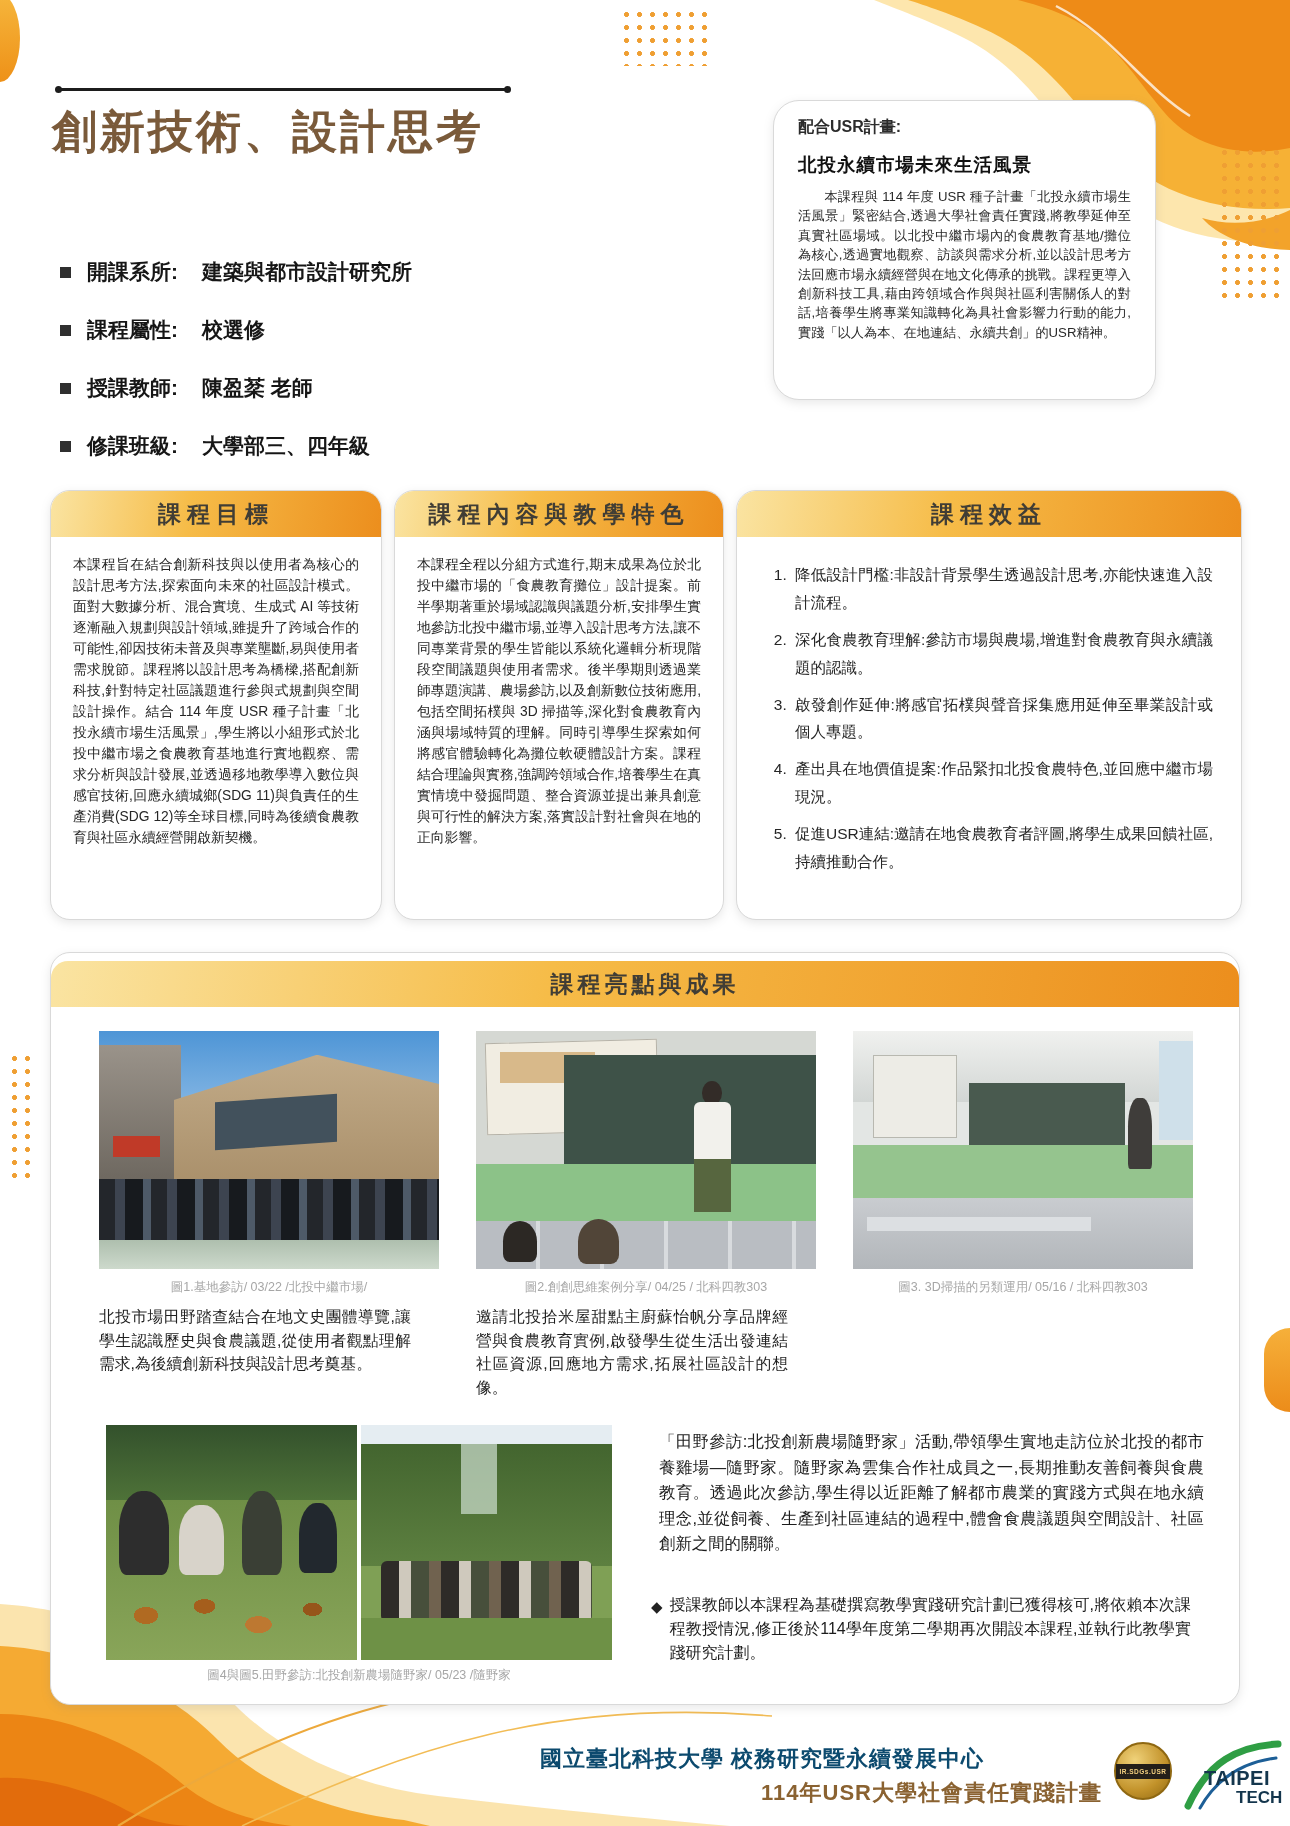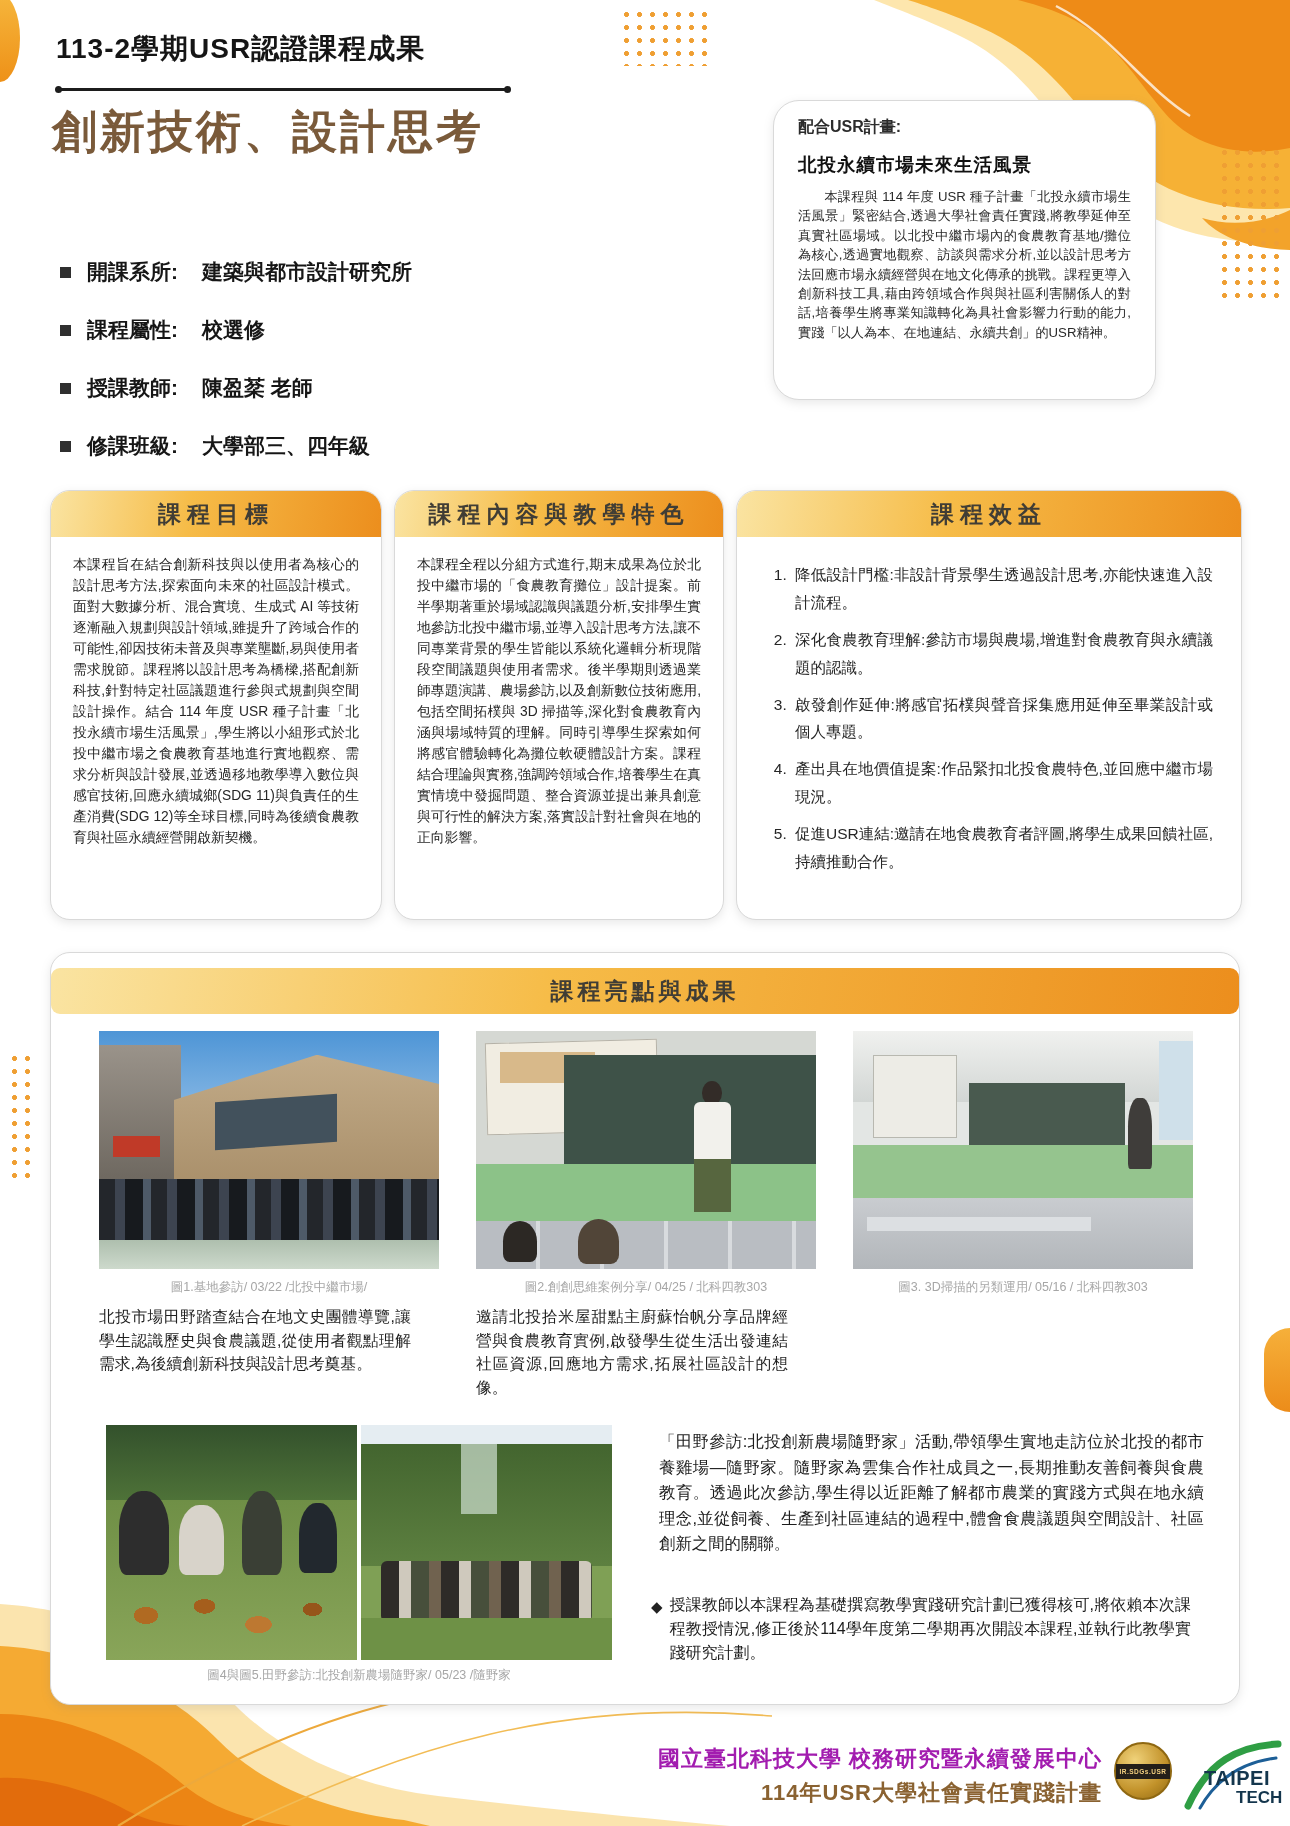--- a/index.html
+++ b/index.html
@@ -48,42 +48,42 @@
   .panel-head{height:46px;border-radius:17px 17px 0 0;
               background:linear-gradient(100deg,#fae4a2 0%,#f6bc48 42%,#ec8e1d 100%);
               display:flex;align-items:center;justify-content:center;
               font-size:23px;font-weight:700;color:#403d35;letter-spacing:6px;}
   .panel-body{padding:18px 22px;font-size:13.8px;line-height:1.52;color:#262626;text-align:justify;margin:0;}
   .p-benefit ol{margin:8px;padding:16px 20px 0 46px;font-size:15.5px;line-height:1.8;color:#262626;}
   .p-benefit li{margin-bottom:9px;padding-left:4px;text-align:justify;}
 
   
   .hl{left:50px;top:952px;width:1190px;height:753px;}
-  .hl .panel-head{position:absolute;left:0;top:15px;right:0;letter-spacing:4px;border-radius:9px;}
+  .hl .panel-head{position:absolute;left:0;top:8px;right:0;letter-spacing:4px;}
   .ph{position:absolute;overflow:hidden;background:#bbb;}
   .L{position:absolute;}
   .ph1{left:48px;top:78px;width:340px;height:238px;}
   .ph2{left:425px;top:78px;width:340px;height:238px;}
   .ph3{left:802px;top:78px;width:340px;height:238px;}
   .cap{position:absolute;top:326px;width:340px;text-align:center;font-size:12.5px;color:#a6a6a6;}
   .cap1{left:48px}.cap2{left:425px}.cap3{left:802px}
   .desc{position:absolute;top:352px;width:312px;font-size:15.8px;line-height:1.5;color:#1f1f1f;text-align:justify;margin:0;}
   .desc1{left:48px}.desc2{left:425px}.desc3{left:802px}
   .ph4{left:55px;top:472px;width:251px;height:235px;}
   .ph5{left:310px;top:472px;width:251px;height:235px;}
   .cap45{position:absolute;left:55px;top:714px;width:506px;text-align:center;font-size:12.5px;color:#a6a6a6;}
   .ft-body{position:absolute;left:600px;top:468px;width:545px;font-size:16.4px;line-height:1.56;
            color:#1c1c1c;text-align:justify;margin:8px;}
   .ft-note{position:absolute;left:600px;top:640px;width:540px;display:flex;gap:7px;}
   .ft-note .blt{font-size:15px;color:#222;line-height:1.55;padding-top:2px;flex:none;}
   .ft-note p{margin:0;font-size:16px;line-height:1.5;color:#1c1c1c;text-align:justify;}
 
   
-  .f-org{position:absolute;left:540px;top:1744px;width:562px;text-align:right;font-size:22px;font-weight:700;
-         color:#a21caf;letter-spacing:1px;z-index:2;}
+  .f-org{position:absolute;left:540px;top:1744px;width:562px;text-align:left;font-size:22px;font-weight:700;
+         color:#0c4a6e;letter-spacing:1px;z-index:2;}
   .f-prog{position:absolute;left:540px;top:1778px;width:562px;text-align:right;font-size:22px;font-weight:700;
           color:#8a6231;letter-spacing:1px;z-index:2;}
   .seal{position:absolute;left:1114px;top:1742px;width:58px;height:58px;border-radius:50%;z-index:2;
         background:radial-gradient(circle at 35% 30%,#f0d27a,#c2922a 60%,#8f6812);
         border:2px solid #8f6812;display:flex;align-items:center;justify-content:center;box-sizing:border-box;}
   .seal-band{width:100%;height:15px;background:#241f19;color:#f3cf7f;font-size:6.5px;font-weight:700;
              display:flex;align-items:center;justify-content:center;letter-spacing:.5px;}
   .ttlogo{position:absolute;left:1182px;top:1734px;width:102px;height:84px;z-index:2;}
   .ttlogo svg{position:absolute;left:0;top:0;}
   .tt-text{position:absolute;left:22px;top:34px;color:#14364d;font-weight:700;line-height:1.05;}
@@ -166,21 +166,20 @@
   <svg class="deco corner-bl" width="790" height="232" viewBox="0 0 790 232">
     <path d="M0,10 C96,16 184,58 236,112 C282,158 352,192 438,202 C540,214 640,224 730,232 L0,232 Z" fill="#f8c95e" opacity="0.5"></path>
     <path d="M0,52 C86,56 170,96 218,146 C260,190 330,218 404,226 L430,232 L0,232 Z" fill="#f4a62c" opacity="0.95"></path>
     <path d="M0,120 C64,120 136,150 180,188 C212,216 256,228 292,232 L0,232 Z" fill="#ec8514"></path>
     <path d="M0,184 C42,182 94,198 126,216 C146,227 170,231 190,232 L0,232 Z" fill="#e26c0c"></path>
     <path d="M118,232 C300,118 474,58 766,96" stroke="#eda93c" stroke-width="2.2" fill="none"></path>
     <path d="M242,232 C412,152 556,104 772,122" stroke="#f2bc55" stroke-width="1.6" fill="none"></path>
   </svg>
   <div class="deco dots dots-bl"></div>
 
-  <div class="kicker">113-2學期USR認證課程成果</div>
   <div class="kline"></div>
   <h1 class="title">
     <span>創新技術、設計思考</span><br>
   </h1>
 
   <div class="info-row r1">
     <span class="sq"></span>
     <span class="ilab">開課系所:</span>
     <span class="ival">建築與都市設計研究所</span>
   </div>

